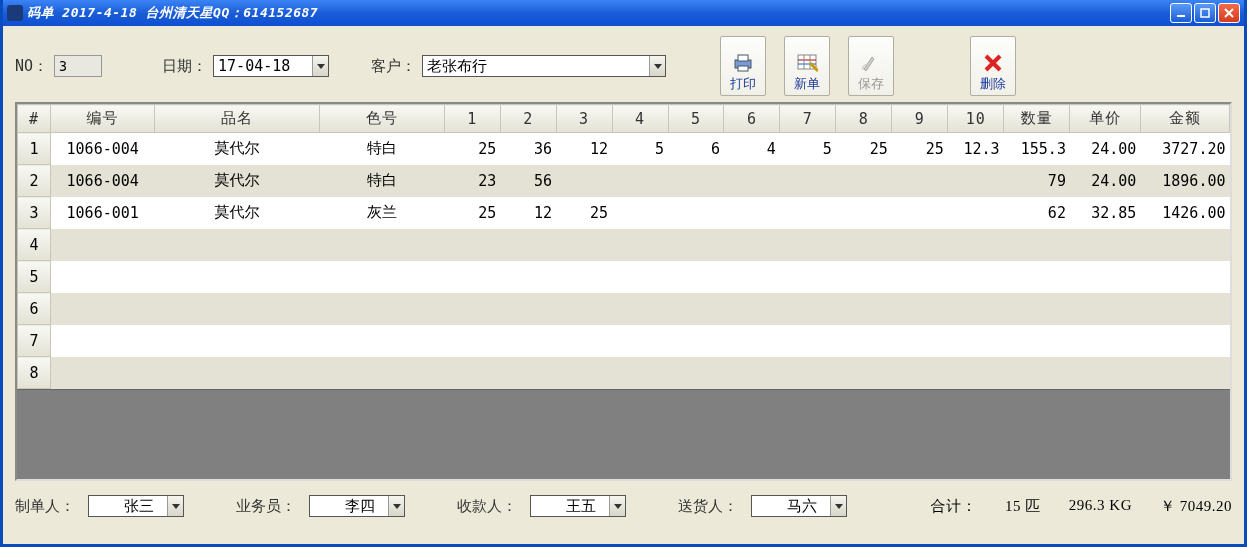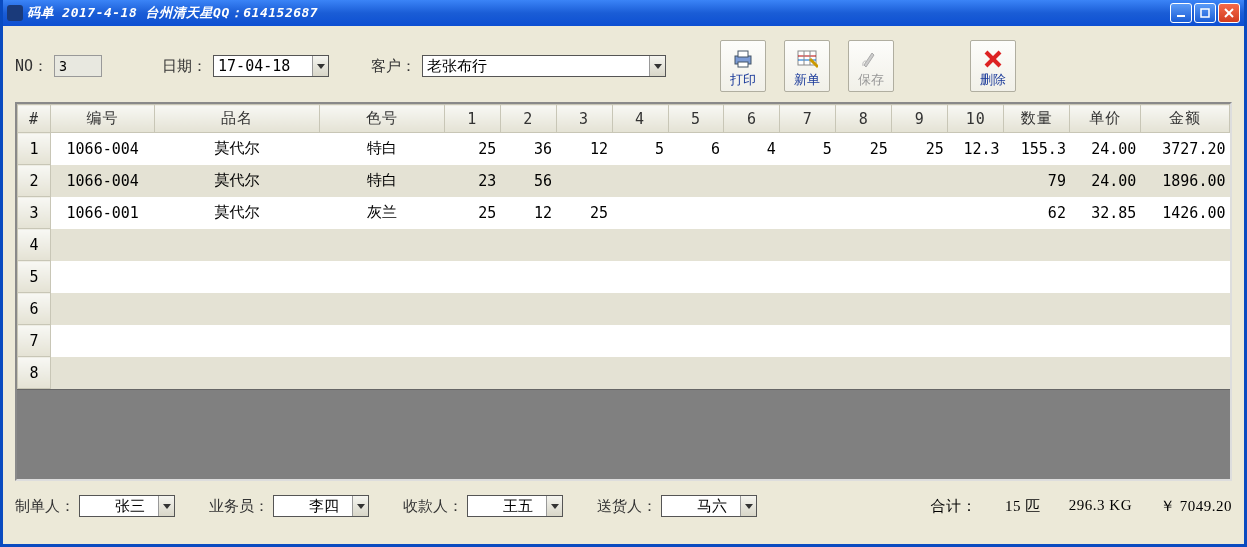--- a/index.html
+++ b/index.html
@@ -93,21 +93,21 @@
   }
   .ddbtn::after {
     content:"";
     border: 4px solid transparent;
     border-top: 5px solid #333;
     margin-top:4px;
   }
 
   .tbtns { display: flex; gap: 18px; margin-left: 48px; }
   .tbtn {
-    width: 46px; height: 52px;
+    width: 46px; height: 60px;
     border: 1px solid #b0aea0;
     background: linear-gradient(#fdfdfb, #f1f0e8);
     display: flex; flex-direction: column;
     align-items: center; justify-content: flex-end;
     font-size: 13px;
     color: #1a3a9a;
     padding-bottom: 2px;
     border-radius: 2px;
   }
   .tbtn.disabled { color: #999; align-items: center; }
@@ -152,21 +152,21 @@
   .gridfill {
     height: 90px;
     background: #808080;
     border-top: 1px solid #666;
   }
 
   .botrow {
     display: flex;
     align-items: center;
     margin-top: 14px;
-    gap: 4px;
+    gap: 13px;
     font-size: 15px;
   }
   .botrow .sep { width: 26px; }
   .totals { margin-left: auto; display:flex; gap: 28px; font-family: Liberation Serif, serif; letter-spacing: 0.5px;}
 </style>
 </head>
 <body>
 
 <div class="window">
 

